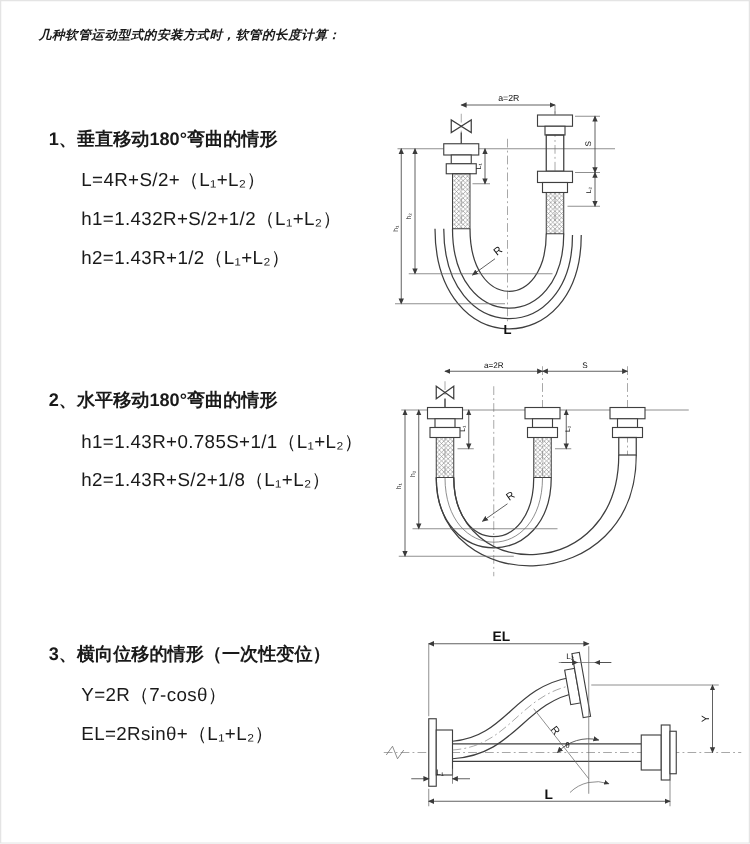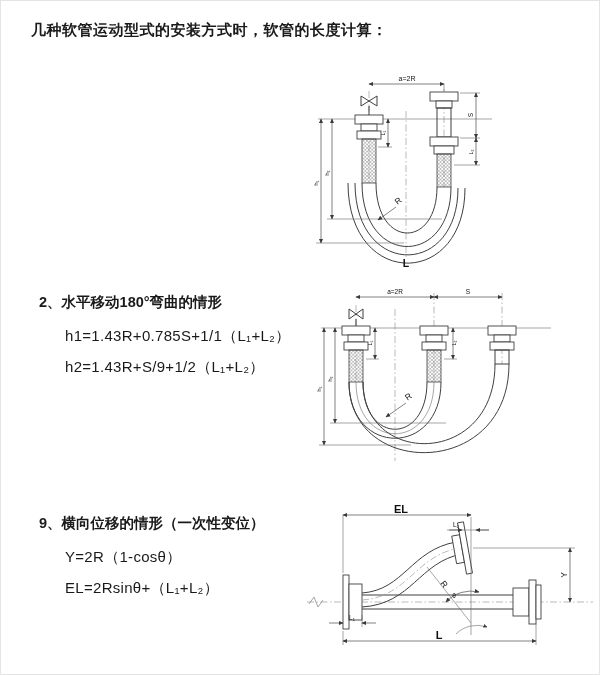--- a/index.html
+++ b/index.html
@@ -1,19 +1,19 @@
 <!DOCTYPE html>
 <html><head>
 <meta charset="utf-8">
 <style>
   html,body{margin:0;padding:0;}
   body{width:600px;height:675px;background:#ffffff;position:relative;
        font-family:"Liberation Sans","DejaVu Sans",sans-serif;color:#1a1a1a;overflow:hidden;}
   .page{position:absolute;inset:0;border:1px solid #e4e4e4;background:#fff;}
-  .title{position:absolute;left:30px;top:20px;font-size:15px;font-weight:bold;letter-spacing:.5px;white-space:nowrap;}
+  .title{position:absolute;left:30px;top:20px;font-size:10px;font-weight:bold;letter-spacing:.5px;white-space:nowrap;font-style:italic;}
   .section{position:absolute;left:38px;width:280px;}
   .heading{font-size:14.5px;font-weight:bold;margin:0 0 14px 0;white-space:nowrap;}
   .formula{font-size:15px;margin:0 0 12px 26px;line-height:19px;white-space:nowrap;letter-spacing:.3px;}
   .dwg{position:absolute;}
   
   .obj{stroke:#3f3f3f;stroke-width:1;fill:none}
   .objf{stroke:#3f3f3f;stroke-width:.9;fill:#ffffff}
   .hat{stroke:#3f3f3f;stroke-width:.8;fill:url(#hatch)}
   .thin{stroke:#6a6a6a;stroke-width:.6;fill:none}
   .dim{stroke:#4a4a4a;stroke-width:.7;fill:none}
@@ -22,30 +22,36 @@
   .t55{font-size:5.5px}.t6{font-size:6.5px}.t7{font-size:7px}.t8{font-size:8.5px}
   .t10{font-size:10.5px;font-weight:bold}.t11{font-size:11px;font-weight:bold}
 </style>
 </head>
 <body>
 
 <div class="page">
 
   <div class="title">几种软管运动型式的安装方式时，软管的长度计算：</div>
 
-
-  <div class="section" style="top:292px;">
+  <div class="section" style="top:101px;">
+    <p class="heading">1、垂直移动180°弯曲的情形</p>
+    <p class="formula">L=4R+S/2+（L₁+L₂）</p>
+    <p class="formula">h1=1.432R+S/2+1/2（L₁+L₂）</p>
+    <p class="formula">h2=1.43R+1/2（L₁+L₂）</p>
+  </div>
+
+  <div class="section" style="top:310px;">
     <p class="heading">2、水平移动180°弯曲的情形</p>
     <p class="formula">h1=1.43R+0.785S+1/1（L₁+L₂）</p>
-    <p class="formula">h2=1.43R+S/9+1/2（L₁+L₂）</p>
+    <p class="formula">h2=1.43R+S/2+1/8（L₁+L₂）</p>
   </div>
 
   <div class="section" style="top:513px;">
-    <p class="heading">9、横向位移的情形（一次性变位）</p>
-    <p class="formula">Y=2R（1-cosθ）</p>
+    <p class="heading">3、横向位移的情形（一次性变位）</p>
+    <p class="formula">Y=2R（7-cosθ）</p>
     <p class="formula">EL=2Rsinθ+（L₁+L₂）</p>
   </div>
 
   <svg class="dwg" style="left:303px;top:70px;" width="287" height="198" viewBox="0 0 287 198">
     <defs>
       <marker id="ae" viewBox="0 0 8 8" refX="7" refY="4" markerWidth="7" markerHeight="7" orient="auto-start-reverse">
         <path d="M0,0.5 L8,4 L0,7.5 z" fill="#3a3a3a"></path>
       </marker>
       <pattern id="hatch" width="3.5" height="3.5" patternUnits="userSpaceOnUse">
         <path d="M0,0 L3.5,3.5 M3.5,0 L0,3.5" stroke="#8a8a8a" stroke-width="0.5"></path>

